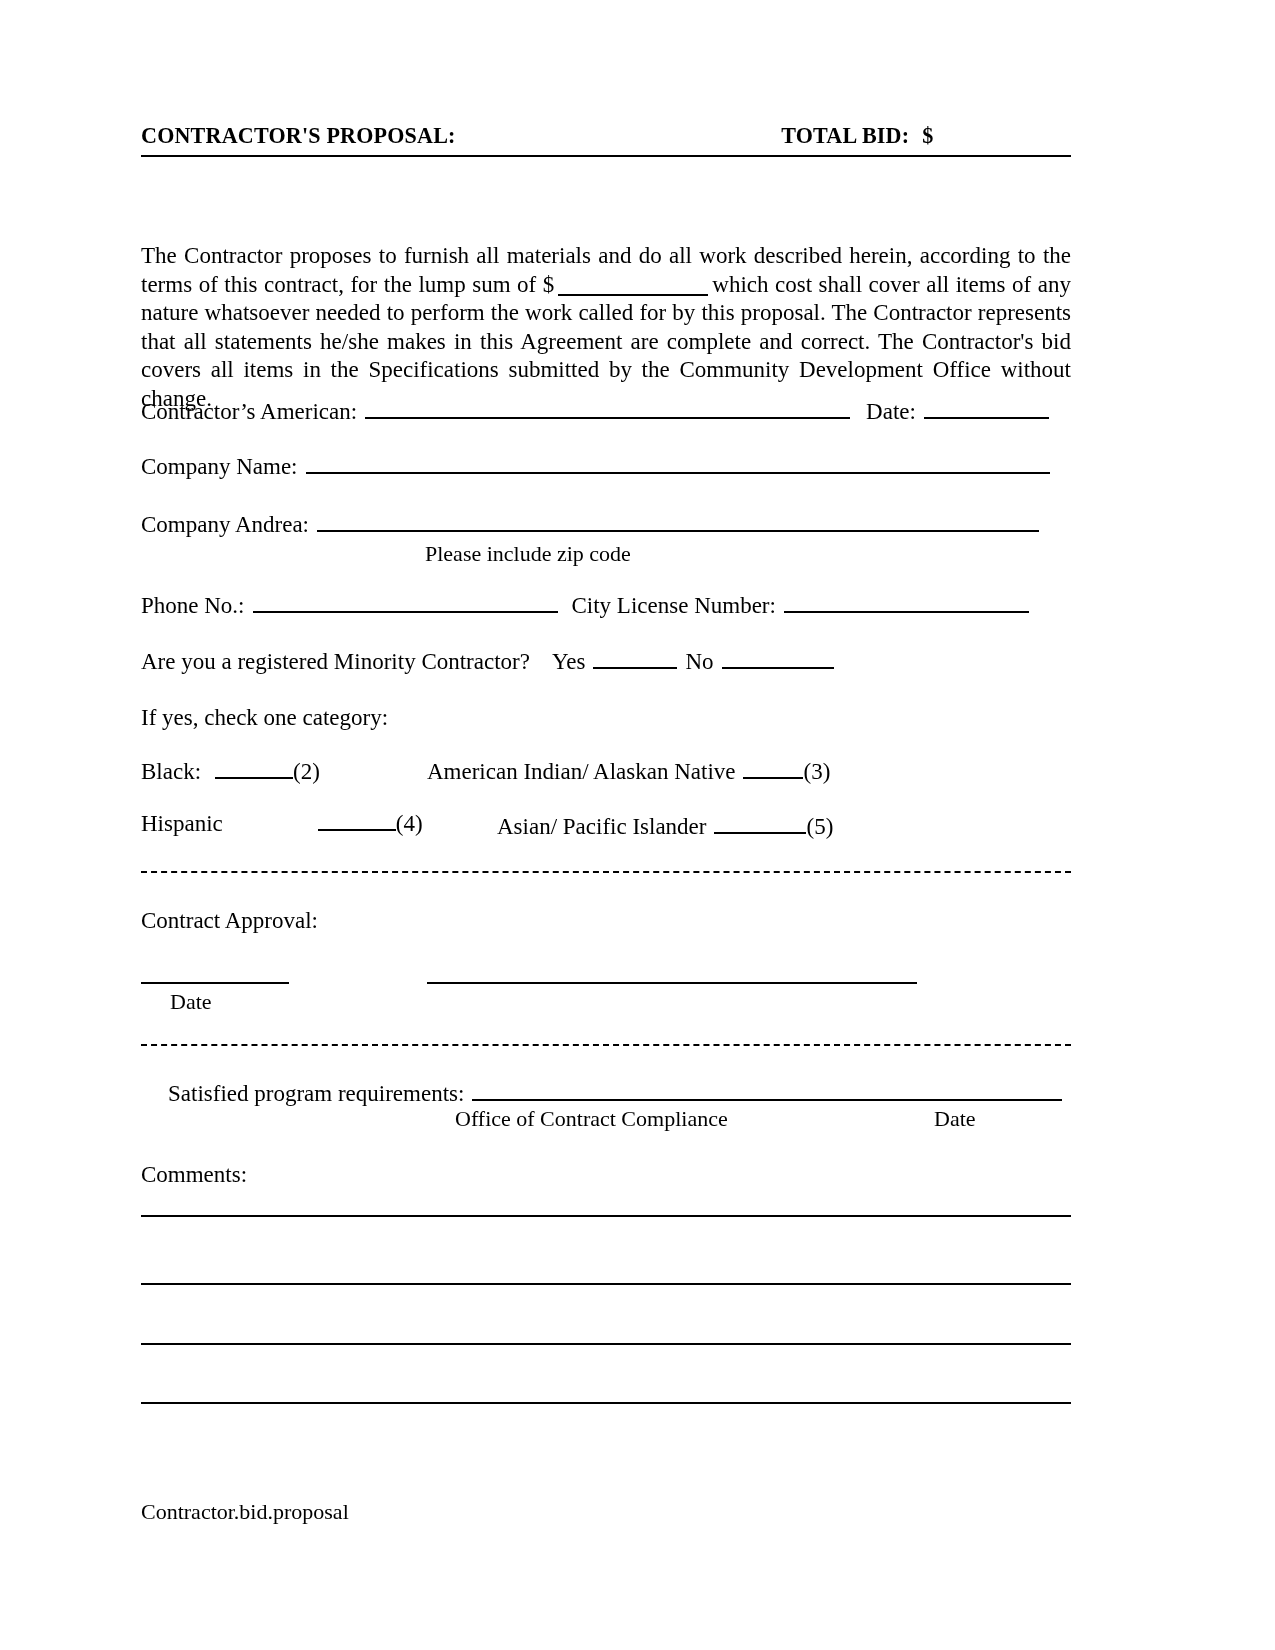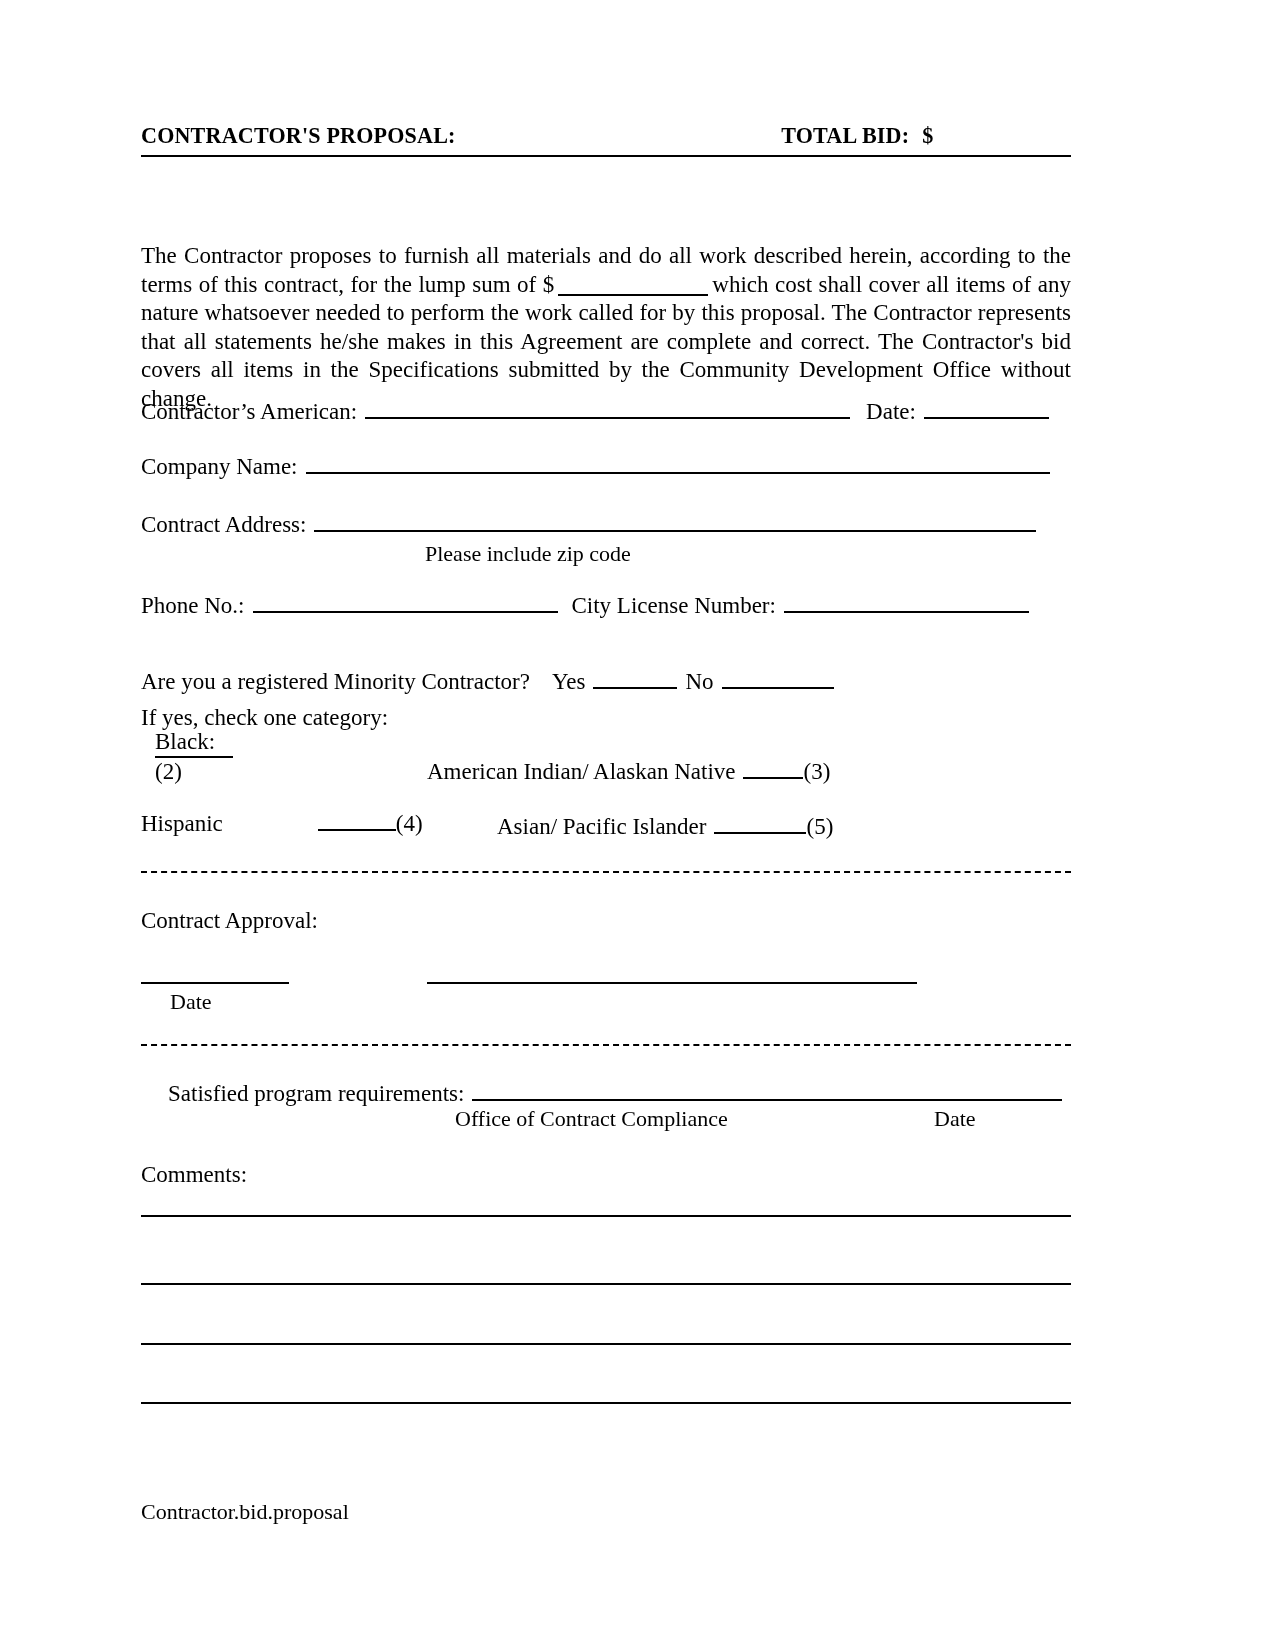--- a/index.html
+++ b/index.html
@@ -138,45 +138,45 @@
     <span style="margin-left:16px;">Date:</span>
     <span class="rule" style="width:125px; margin-left:8px;"></span>
   </div>
 
   <div class="frow" style="top:453px;">
     <span>Company Name:</span>
     <span class="rule" style="width:744px; margin-left:8px;"></span>
   </div>
 
   <div class="frow" style="top:511px;">
-    <span>Contract Address:</span>
+    <span>Company Andrea:</span>
     <span class="rule" style="width:722px; margin-left:8px;"></span>
   </div>
   <div class="under-label" style="left:425px; top:541px;">Please include zip code</div>
 
   <div class="frow" style="top:592px;">
     <span>Phone No.:</span>
     <span class="rule" style="width:305px; margin-left:8px;"></span>
     <span style="margin-left:14px;">City License Number:</span>
     <span class="rule" style="width:245px; margin-left:8px;"></span>
   </div>
 
-  <div class="frow" style="top:668px;">
+  <div class="frow" style="top:648px;">
     <span>Are you a registered Minority Contractor?</span>
     <span style="margin-left:22px;">Yes</span>
     <span class="rule" style="width:84px; margin-left:8px;"></span>
     <span style="margin-left:8px;">No</span>
     <span class="rule" style="width:112px; margin-left:8px;"></span>
   </div>
 
   <div class="frow" style="top:704px;align-items:flex-end;">
     <span>If yes, check one category:</span>
   </div>
 
-  <div class="frow" style="top:728px;flex-direction:column;">
+  <div class="frow" style="top:758px;">
     <span>Black:</span>
     <span class="rule" style="width:78px; margin-left:14px;"></span>
     <span>(2)</span>
   </div>
   <div class="frow" style="left:427px; top:758px;">
     <span>American Indian/ Alaskan Native</span>
     <span class="rule" style="width:60px; margin-left:8px;"></span>
     <span>(3)</span>
   </div>
 

